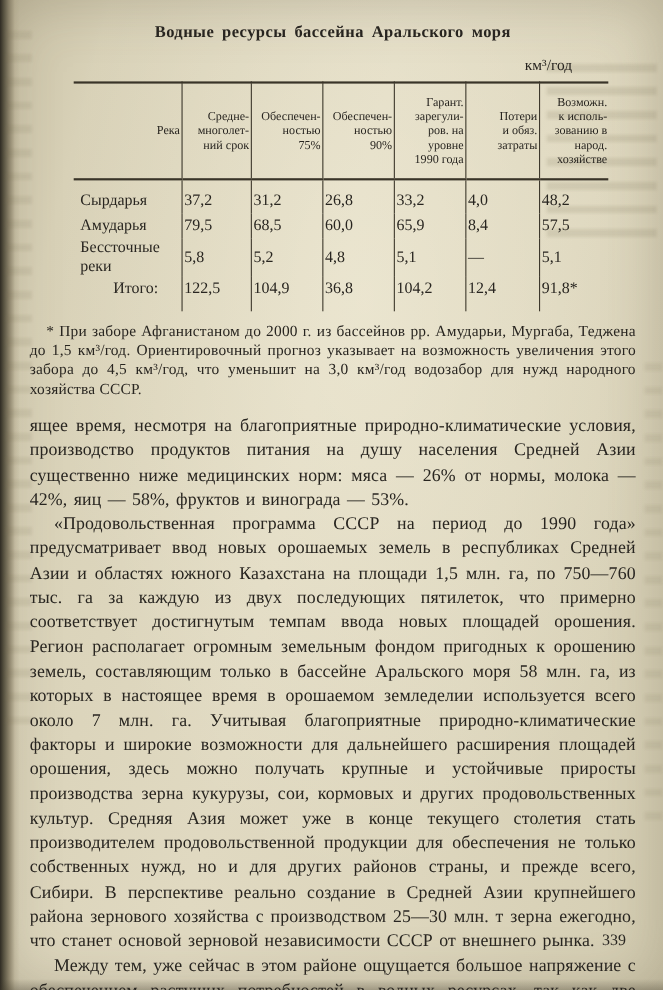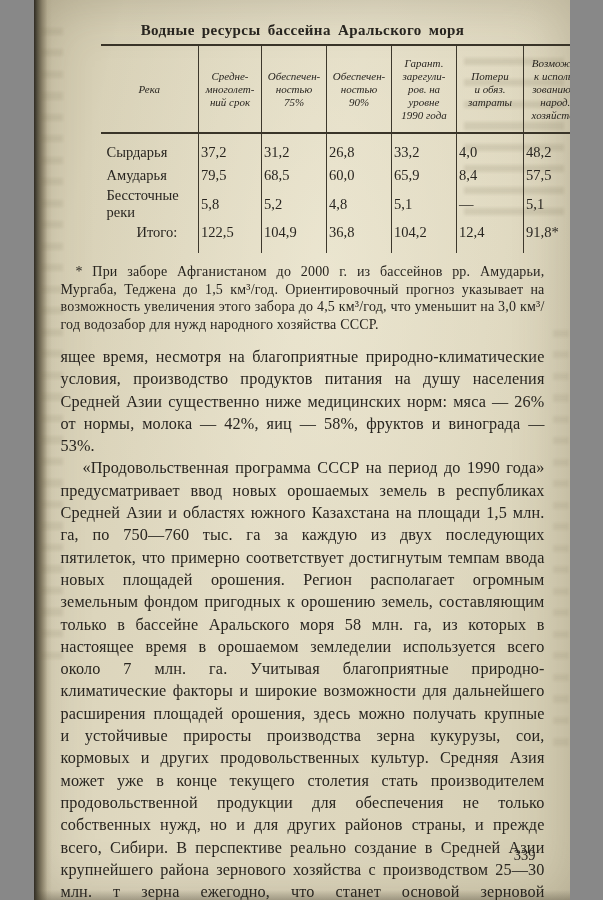--- a/index.html
+++ b/index.html
@@ -1,18 +1,18 @@
 <!DOCTYPE html>
 <html lang="ru"><head>
 <meta charset="utf-8">
 <style>
   html,body{margin:0;padding:0;background:#888;}
   .page{
     position:relative;
-    width:536px;height:900px;
+    width:603px;height:900px;
     margin:0 auto;
     overflow:hidden;
     background:
       radial-gradient(ellipse at 55% 30%, rgba(255,252,235,0.35) 0%, rgba(255,252,235,0) 60%),
       linear-gradient(104deg,#c9c1a6 0%,#d8d1b7 12%,#e0d9c1 45%,#ddd6bd 70%,#d4cdb2 100%);
     box-shadow: inset 0 0 55px rgba(85,75,52,0.28);
     font-family:"Liberation Serif","DejaVu Serif",serif;
     color:#282520;
   }
   .edge-left{
@@ -63,28 +63,27 @@
   table.water col:nth-child(1){width:98px;}
   table.water col:nth-child(2){width:63px;}
   table.water col:nth-child(3){width:65px;}
   table.water col:nth-child(4){width:65px;}
   table.water col:nth-child(5){width:65px;}
   table.water col:nth-child(6){width:67px;}
   table.water col:nth-child(7){width:63px;}
   table.water thead th{
     height:82px;
     vertical-align:middle;
-    text-align:center;
+    text-align:right;
     font-weight:normal;
     font-size:11px;
     line-height:13px;
     white-space:pre-line;
     border-bottom:2px solid #393428;
     padding:2px 1px;
-    font-style:italic;
   }
   table.water th + th, table.water td + td{border-left:1px solid #3d382c;}
   table.water tbody td{
     font-size:14.5px;
     height:23px;
     text-align:left;
     padding:0 2px;
   }
   table.water tbody tr:first-child td{padding-top:7px;}
   table.water tbody tr:last-child td{padding-bottom:9px;}
@@ -123,20 +122,21 @@
 
 <div class="page">
   <div class="edge-left"></div>
   <div class="edge-bottom"></div>
   <div class="ghost tr"></div>
   <div class="ghost lm"></div>
   <div class="ghost rm"></div>
 
   <div class="content">
     <h1 class="doc-title">Водные ресурсы бассейна Аральского моря</h1>
+    <div class="units">км³/год</div>
 
     <table class="water">
       <colgroup>
           <col>
           <col>
           <col>
           <col>
           <col>
           <col>
           <col>

